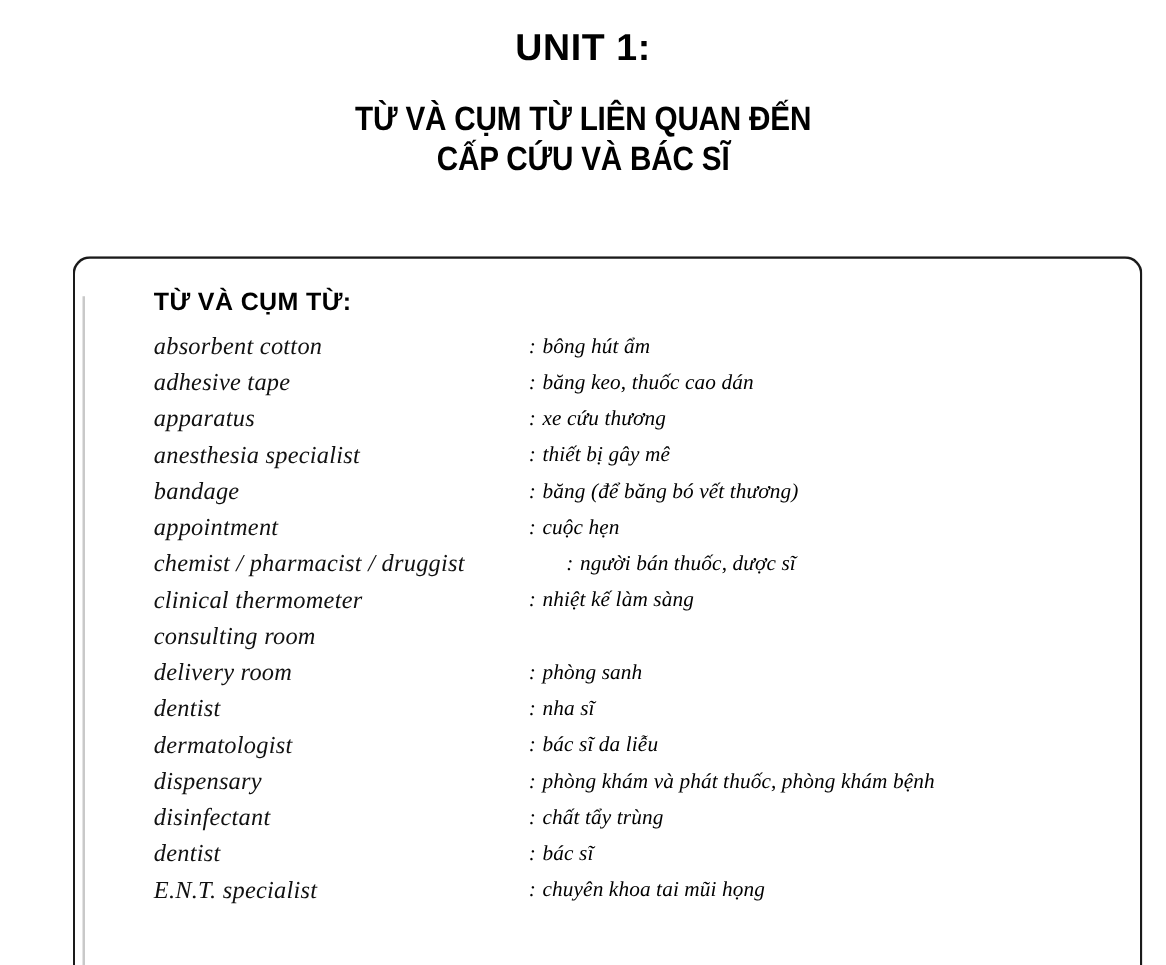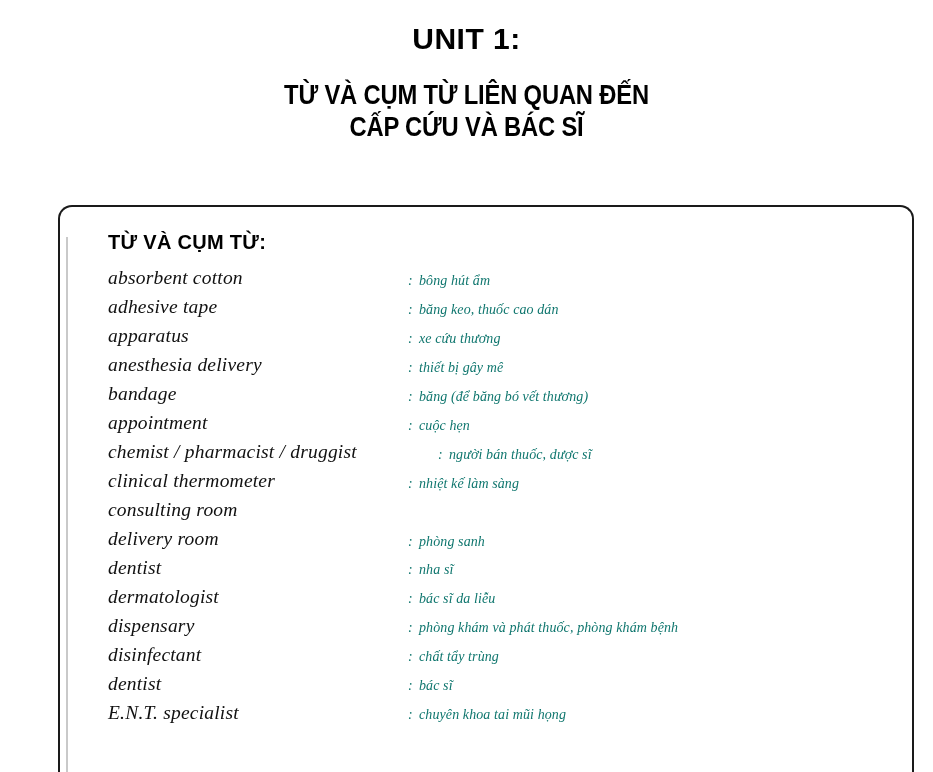--- a/index.html
+++ b/index.html
@@ -66,61 +66,61 @@
     content: "";
     position: absolute;
     left: 6px;
     top: 30px;
     bottom: 0;
     width: 2px;
     background: #c9c9c9;
   }
 
   .box-inner {
-    padding: 20px 26px 0 34px;
+    padding: 20px 26px 0 49px;
   }
 
   .section-label {
     font-family: "Liberation Sans", sans-serif;
     font-weight: bold;
     font-size: 20px;
     letter-spacing: 0.3px;
     margin: 4px 0 14px 14px;
     color: #000;
   }
 
   
   .glossary {
     margin: 0 0 0 14px;
   }
   .entry {
     display: flex;
-    align-items: flex-end;
+    align-items: flex-start;
     margin-bottom: 8.5px;
     line-height: 1.05;
   }
   .term {
     flex: 0 0 auto;
     width: 300px;
     font-style: italic;
     font-size: 19.5px;
     letter-spacing: 0.2px;
     white-space: nowrap;
     color: #111;
   }
   .term.wide {
     width: 330px;
   }
   .def {
     flex: 1 1 auto;
     font-style: italic;
-    font-size: 14px;
+    font-size: 17px;
     letter-spacing: 0.1px;
     white-space: nowrap;
-    color: #0f766e;
+    color: #000000;
   }
   .colon {
     display: inline-block;
     width: 11px;
   }
 </style>
 </head>
 <body>
 
 <div class="page">
@@ -142,21 +142,21 @@
           </div>
           <div class="entry">
             <span class="term">adhesive tape</span>
             <span class="def"><span class="colon">:</span><span>băng keo, thuốc cao dán</span></span>
           </div>
           <div class="entry">
             <span class="term">apparatus</span>
             <span class="def"><span class="colon">:</span><span>xe cứu thương</span></span>
           </div>
           <div class="entry">
-            <span class="term">anesthesia delivery</span>
+            <span class="term">anesthesia specialist</span>
             <span class="def"><span class="colon">:</span><span>thiết bị gây mê</span></span>
           </div>
           <div class="entry">
             <span class="term">bandage</span>
             <span class="def"><span class="colon">:</span><span>băng (để băng bó vết thương)</span></span>
           </div>
           <div class="entry">
             <span class="term">appointment</span>
             <span class="def"><span class="colon">:</span><span>cuộc hẹn</span></span>
           </div>

